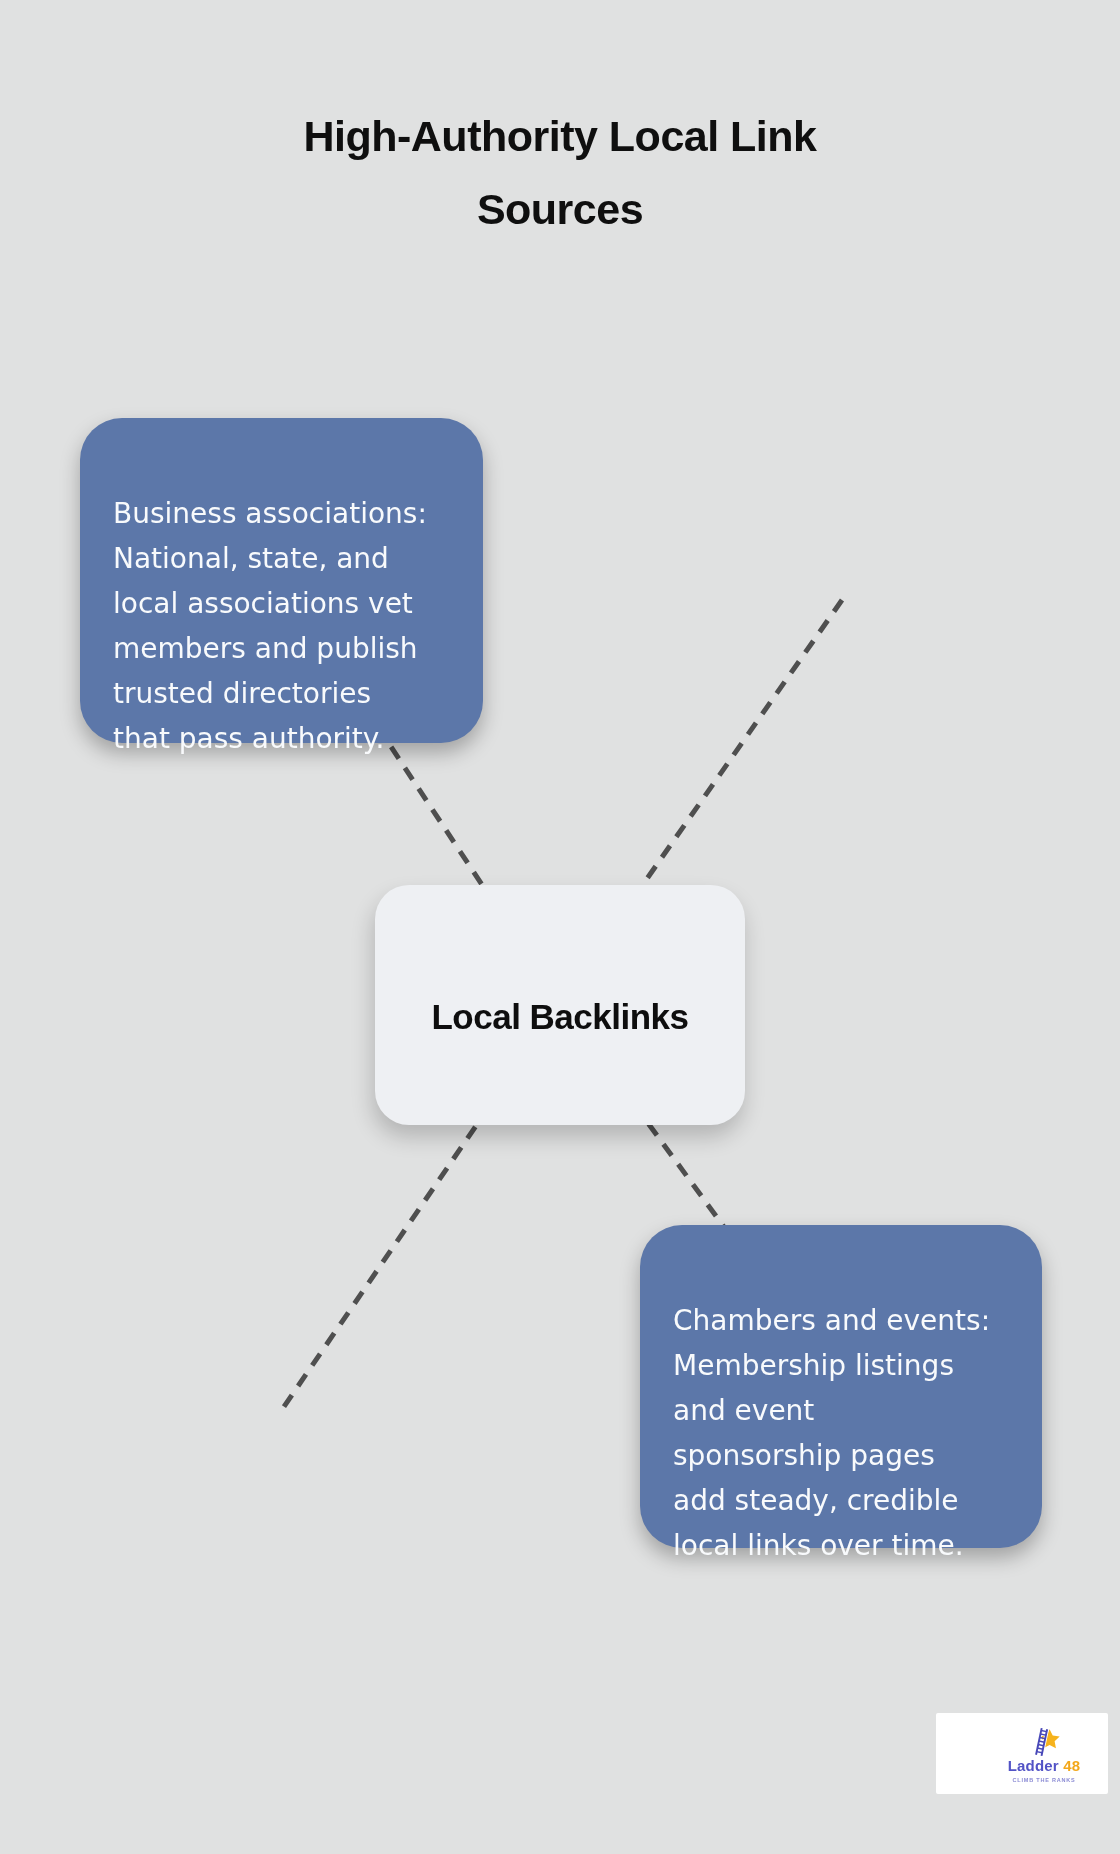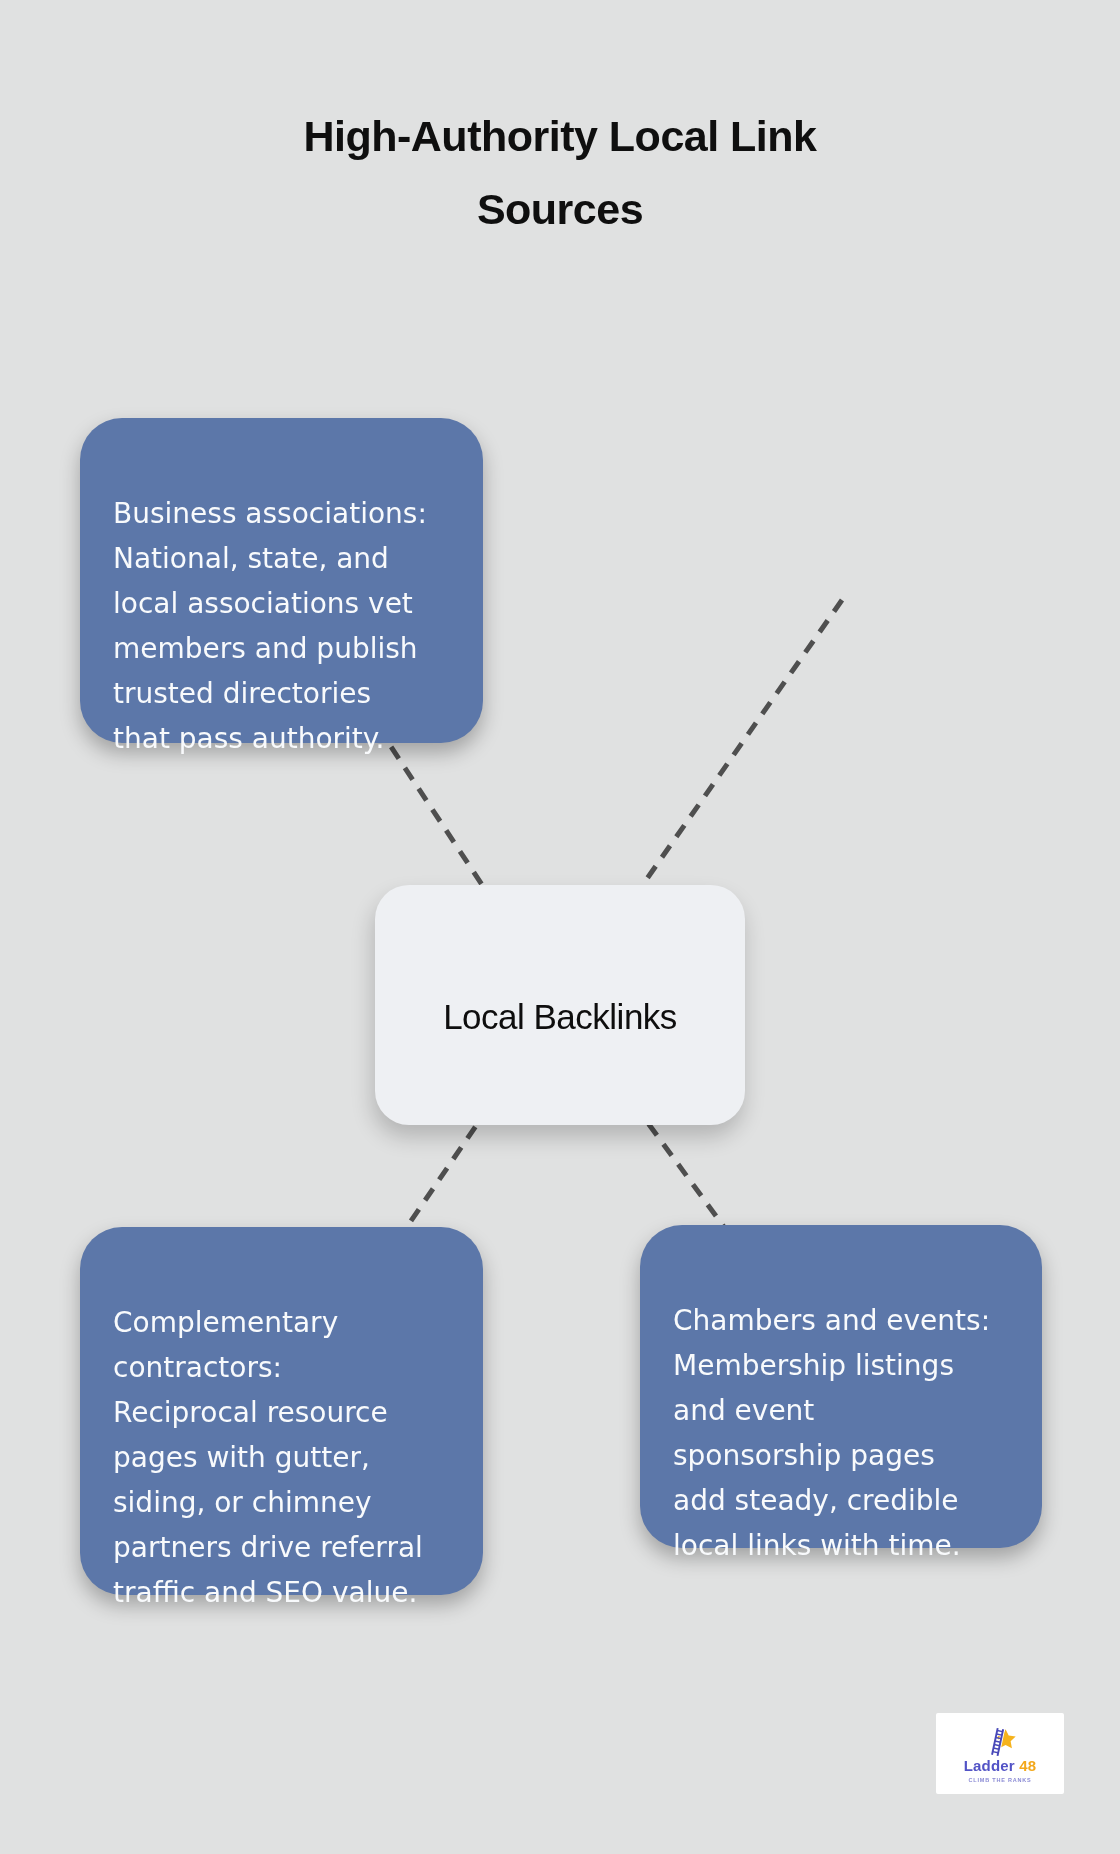--- a/index.html
+++ b/index.html
@@ -28,26 +28,26 @@
   .node-3 { left:80px;  top:1227px; width:403px; height:368px; }
   .node-4 { left:640px; top:1225px; width:402px; height:323px; }
   .center-node {
     position:absolute; left:375px; top:885px; width:370px; height:240px;
     background:#eef0f3; border-radius:34px;
     box-shadow:-2px 12px 22px rgba(0,0,0,0.20);
     display:flex; align-items:center; justify-content:center;
   }
   .center-label {
     font-family:"Liberation Sans", sans-serif;
-    font-size:35px; font-weight:400; color:#0e0e0e; letter-spacing:-0.5px;margin-top:23px;
+    font-size:35px; font-weight:700; color:#0e0e0e; letter-spacing:-0.5px;margin-top:23px;
   }
   .logo-card {
     position:absolute; left:936px; top:1713px; width:128px; height:81px;
     background:#ffffff; border-radius:2px;
-    display:flex; flex-direction:column; align-items:center; justify-content:center;
+    display:flex; flex-direction:column; align-items:center; justify-content:center;padding-left:44px;
   }
   .logo-icon { width:46px; height:32px; margin-top:2px; }
   .logo-brand-row {
     font-family:"Liberation Sans", sans-serif;
     font-size:15px; font-weight:700; line-height:16px; letter-spacing:0.2px;
   }
   .logo-brand-name { color:#5253c6; }
   .logo-brand-number { color:#f3a81b; }
   .logo-tagline {
     font-family:"Liberation Sans", sans-serif;
@@ -75,37 +75,28 @@
   <div class="node node-1">
     <span>Business associations:
 National, state, and
 local associations vet
 members and publish
 trusted directories
 that pass authority.</span>
   </div>
 
 
-  <div class="node node-3">
-    <span>Complementary
-contractors:
-Reciprocal resource
-pages with gutter,
-siding, or chimney
-partners drive referral
-traffic and SEO value.</span>
-  </div>
 
   <div class="node node-4">
     <span>Chambers and events:
 Membership listings
 and event
 sponsorship pages
 add steady, credible
-local links with time.</span>
+local links over time.</span>
   </div>
 
   <div class="center-node">
     <span class="center-label">Local Backlinks</span>
   </div>
 
   <div class="logo-card">
     <svg class="logo-icon" viewBox="0 0 52 40" xmlns="http://www.w3.org/2000/svg">
       <polygon fill="#f6b31d" points="33,4 36.9,12 45.6,13 39.3,19.2 40.9,27.9 33,23.7 25.1,27.9 26.7,19.2 20.4,13 29.1,12"></polygon>
       <g transform="rotate(12 23 20)">

